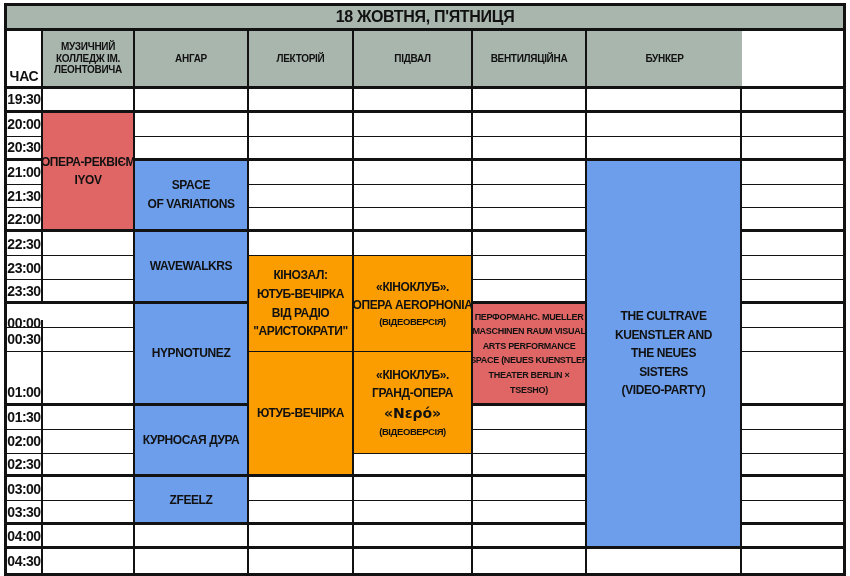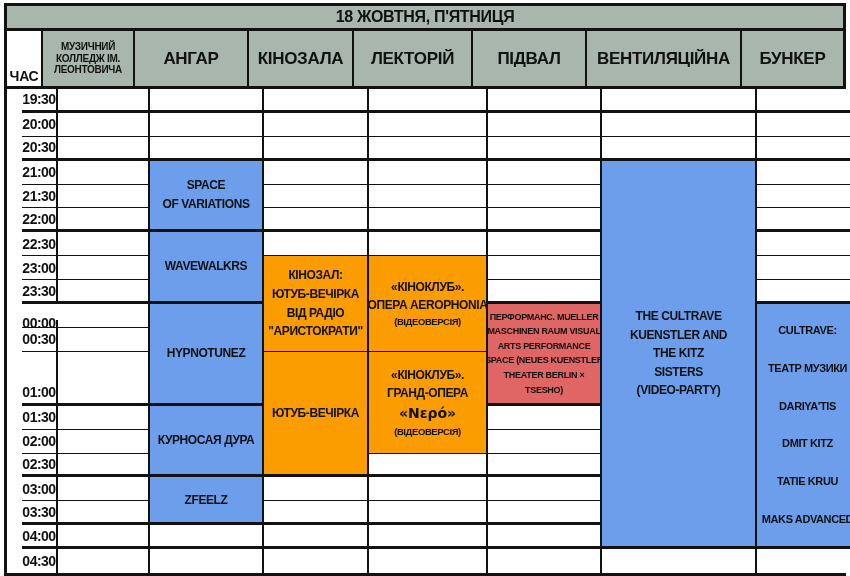--- a/index.html
+++ b/index.html
@@ -25,21 +25,21 @@
     display:flex;align-items:center;justify-content:center;
     font-weight:bold;font-size:16px;letter-spacing:-0.3px;
   }
   .header-row{
     display:grid;grid-template-columns:var(--cols);
     height:55px;border-bottom:3px solid var(--grid);
   }
   .hdr{
     background:var(--sage);border-right:2px solid var(--grid);
     display:flex;align-items:center;justify-content:center;
-    text-align:center;font-weight:bold;font-size:17px;
+    text-align:center;font-weight:bold;font-size:10px;
     letter-spacing:-0.3px;line-height:1.15;
   }
   .hdr:last-child{border-right:0;}
   .hdr.multi{font-size:10px;white-space:pre-line;}
   .hdr.time{
     background:#fff;align-items:flex-end;font-size:14px;padding-bottom:2px;
   }
   .body{
     display:grid;grid-template-columns:var(--cols);
     background:#fff;
@@ -80,27 +80,26 @@
 <body>
 
 <div class="sheet">
   <div class="title-row">18 ЖОВТНЯ, П'ЯТНИЦЯ</div>
   <div class="header-row">
     <div class="hdr time">ЧАС</div>
     <div class="hdr multi">МУЗИЧНИЙ
 КОЛЛЕДЖ ІМ.
 ЛЕОНТОВИЧА</div>
     <div class="hdr">АНГАР</div>
-    <div class="hdr">КІНОЗАЛА</div>
     <div class="hdr">ЛЕКТОРІЙ</div>
     <div class="hdr">ПІДВАЛ</div>
     <div class="hdr">ВЕНТИЛЯЦІЙНА</div>
     <div class="hdr">БУНКЕР</div>
   </div>
-  <div class="body" style="grid-template-rows: 23.9px 23.9px 23.9px 23.9px 23.9px 23.9px 23.9px 23.9px 23.9px 23.9px 23.9px 54px 23.9px 23.9px 23.9px 23.9px 23.9px 23.9px 23.9px; padding-left: 15px;">
+  <div class="body" style="grid-template-rows: 23.9px 23.9px 23.9px 23.9px 23.9px 23.9px 23.9px 23.9px 23.9px 23.9px 23.9px 54px 23.9px 23.9px 23.9px 23.9px 23.9px 23.9px 23.9px;">
       <div class="cell time tb" style="grid-area: 1 / 1;">19:30</div>
       <div class="cell tb" style="grid-area: 1 / 2;"></div>
       <div class="cell tb" style="grid-area: 1 / 3;"></div>
       <div class="cell tb" style="grid-area: 1 / 4;"></div>
       <div class="cell tb" style="grid-area: 1 / 5;"></div>
       <div class="cell tb" style="grid-area: 1 / 6;"></div>
       <div class="cell tb" style="grid-area: 1 / 7;"></div>
       <div class="cell tb nr" style="grid-area: 1 / 8;"></div>
       <div class="cell time" style="grid-area: 2 / 1;">20:00</div>
       <div class="cell" style="grid-area: 2 / 2;"></div>
@@ -239,20 +238,24 @@
       <div class="cell tb" style="grid-area: 18 / 7;"></div>
       <div class="cell tb nr" style="grid-area: 18 / 8;"></div>
       <div class="cell time nb" style="grid-area: 19 / 1;">04:30</div>
       <div class="cell nb" style="grid-area: 19 / 2;"></div>
       <div class="cell nb" style="grid-area: 19 / 3;"></div>
       <div class="cell nb" style="grid-area: 19 / 4;"></div>
       <div class="cell nb" style="grid-area: 19 / 5;"></div>
       <div class="cell nb" style="grid-area: 19 / 6;"></div>
       <div class="cell nb" style="grid-area: 19 / 7;"></div>
       <div class="cell nr nb" style="grid-area: 19 / 8;"></div>
+      <div class="event red tb" style="grid-area: 2 / 2 / 7;">
+        <div class="line">ОПЕРА-РЕКВІЄМ</div>
+        <div class="line">IYOV</div>
+      </div>
       <div class="event blue tb" style="grid-area: 4 / 3 / 7;">
         <div class="line">SPACE</div>
         <div class="line">OF VARIATIONS</div>
       </div>
       <div class="event blue tb" style="grid-area: 10 / 3 / 13;">
         <div class="line">HYPNOTUNEZ</div>
       </div>
       <div class="event blue tb" style="grid-area: 7 / 3 / 10;">
         <div class="line">WAVEWALKRS</div>
       </div>
@@ -286,26 +289,18 @@
         <div class="line">ПЕРФОРМАНС. MUELLER</div>
         <div class="line">MASCHINEN RAUM VISUAL</div>
         <div class="line">ARTS PERFORMANCE</div>
         <div class="line">SPACE (NEUES KUENSTLER</div>
         <div class="line">THEATER BERLIN ×</div>
         <div class="line">TSESHO)</div>
       </div>
       <div class="event blue tb" style="grid-area: 4 / 7 / 19;">
         <div class="line">THE CULTRAVE</div>
         <div class="line">KUENSTLER AND</div>
-        <div class="line">THE KITZ</div>
+        <div class="line">THE NEUES</div>
         <div class="line">SISTERS</div>
         <div class="line">(VIDEO-PARTY)</div>
-      </div>
-      <div class="event blue spread tb nr" style="grid-area: 10 / 8 / 19;">
-        <div class="line">CULTRAVE:</div>
-        <div class="line">ТЕАТР МУЗИКИ</div>
-        <div class="line">DARIYA'TIS</div>
-        <div class="line">DMIT KITZ</div>
-        <div class="line">TATIE KRUU</div>
-        <div class="line">MAKS ADVANCED</div>
       </div>
     </div>
 </div>
 
 </body></html>

